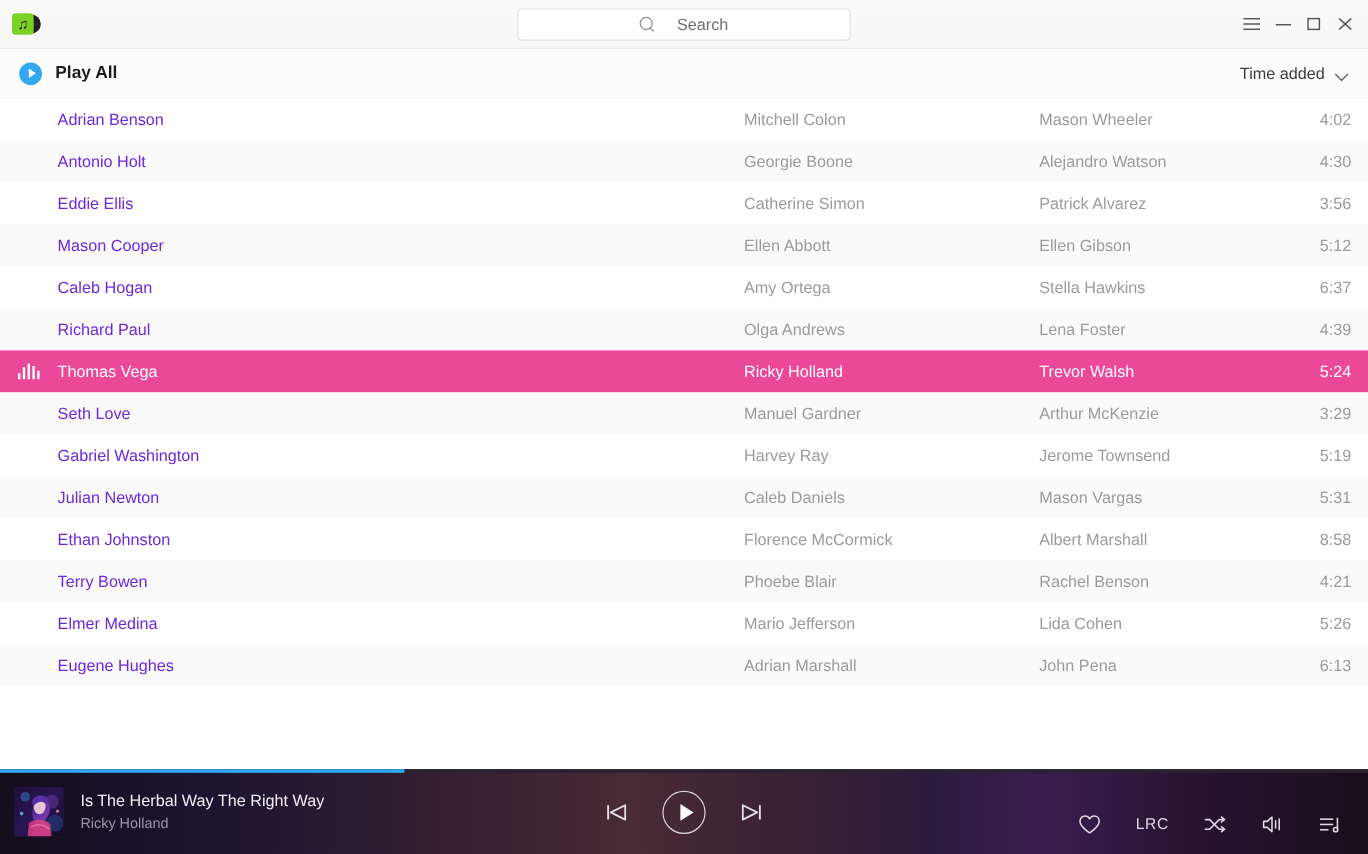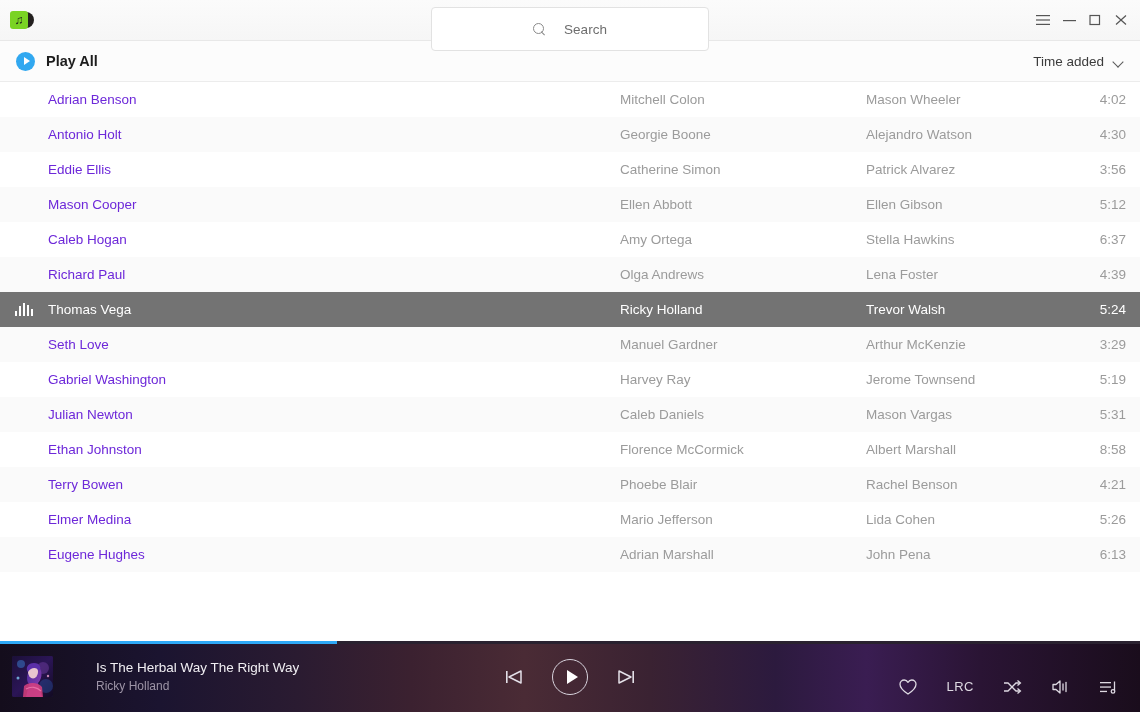--- a/index.html
+++ b/index.html
@@ -61,21 +61,21 @@
     line-height: 1;
   }
 
   .search-wrap {
     position: absolute;
     left: 50%;
     transform: translateX(-50%);
     top: 7px;
   }
   .searchbox {
-    width: 278px; height: 44px;
+    width: 278px; height: 27px;
     background: #ffffff;
     border: 1px solid #e2e2e2;
     border-radius: 4px;
     display: flex;
     align-items: center;
     justify-content: center;
     gap: 18px;
     color: #7b7b7b;
     font-size: 13.5px;
   }
@@ -181,21 +181,21 @@
   }
   .row {
     height: 35px;
     display: flex;
     align-items: center;
     font-size: 13.5px;
     position: relative;
   }
   .row.even { background: #ffffff; }
   .row.odd  { background: #fafafa; }
-  .row.selected { background: #737373; }
+  .row.selected { background: #ec4899; }
 
   .cell-indicator {
     width: 48px;
     flex: 0 0 48px;
     display: flex;
     align-items: center;
     justify-content: center;
   }
   .eqbars {
     display: flex;
@@ -294,21 +294,21 @@
   }
   .albumart {
     width: 41px; height: 41px;
     border-radius: 2px;
     overflow: hidden;
     flex: 0 0 41px;
     position: relative;
     background: #241a44;
   }
   .albumart svg { display: block; }
-  .np-text { overflow: hidden; margin-left: 29px; }
+  .np-text { overflow: hidden; }
   .np-title {
     font-size: 13.5px;
     color: #f0eef2;
     white-space: nowrap;
     overflow: hidden;
     text-overflow: ellipsis;
   }
   .np-artist {
     font-size: 12px;
     color: #9d94a6;

